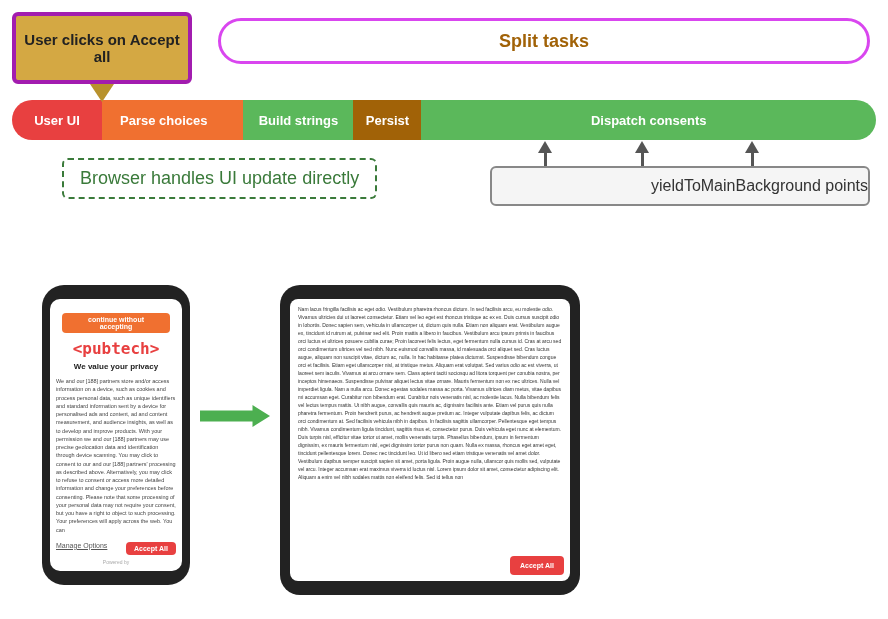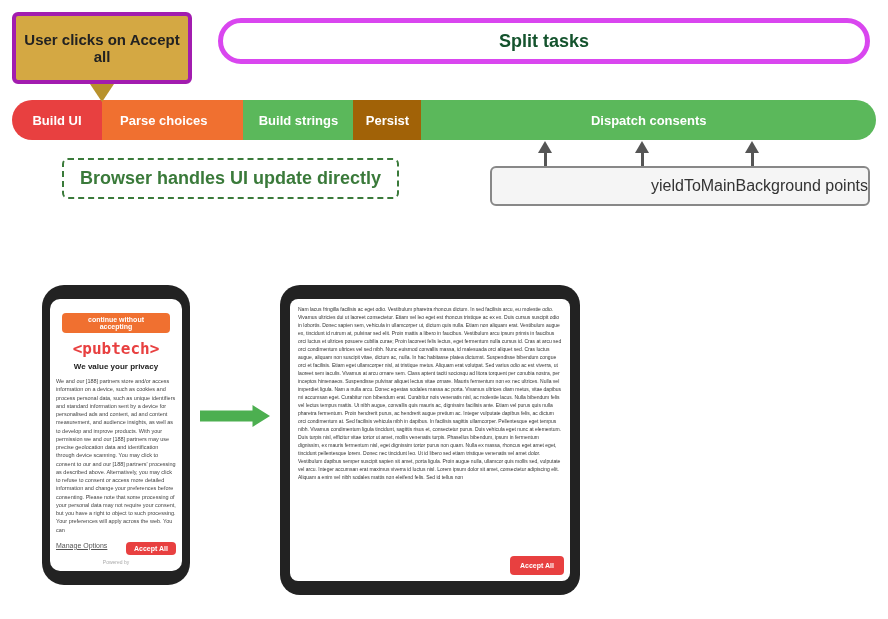--- a/index.html
+++ b/index.html
@@ -52,28 +52,28 @@
       z-index: 10;
     }
 
     
     .split-tasks-pill {
       position: absolute;
       top: 18px;
       left: 218px;
       right: 18px;
       height: 46px;
-      border: 5px solid #d946ef;
+      border: 3px solid #d946ef;
       border-radius: 30px;
       display: flex;
       align-items: center;
       justify-content: center;
       font-size: 18px;
       font-weight: bold;
-      color: #14532d;
+      color: #a16207;
     }
 
     
     .pipeline-row {
       position: absolute;
       top: 100px;
       left: 12px;
       right: 12px;
       height: 40px;
       display: flex;
@@ -137,21 +137,21 @@
       border-radius: 0 20px 20px 0;
       flex: 1;
     }
 
     
     .browser-handles {
       position: absolute;
       top: 158px;
       left: 62px;
       font-size: 18px;
-      font-weight: bold;
+      font-weight: normal;
       color: #3a7a3a;
       border: 2px dashed #3a7a3a;
       border-radius: 6px;
       padding: 8px 16px;
       background: #fff;
     }
 
     
     .arrow-up-build {
       position: absolute;
@@ -386,21 +386,21 @@
   </div>
 
   <div class="arrow-down-from-user"></div>
 
   <div class="split-tasks-pill">
     <span>Split tasks</span>
   </div>
 
   <div class="pipeline-row">
     <div class="pipe-segment pipe-close-ui">
-      <span>Build UI</span>
+      <span>User UI</span>
     </div>
     <div class="pipe-segment pipe-parse">
       <span>Parse choices</span>
     </div>
     <div class="pipe-connector"></div>
     <div class="pipe-segment pipe-build">
       <span>Build strings</span>
     </div>
     <div class="pipe-segment pipe-persist">
       <span>Persist</span>

